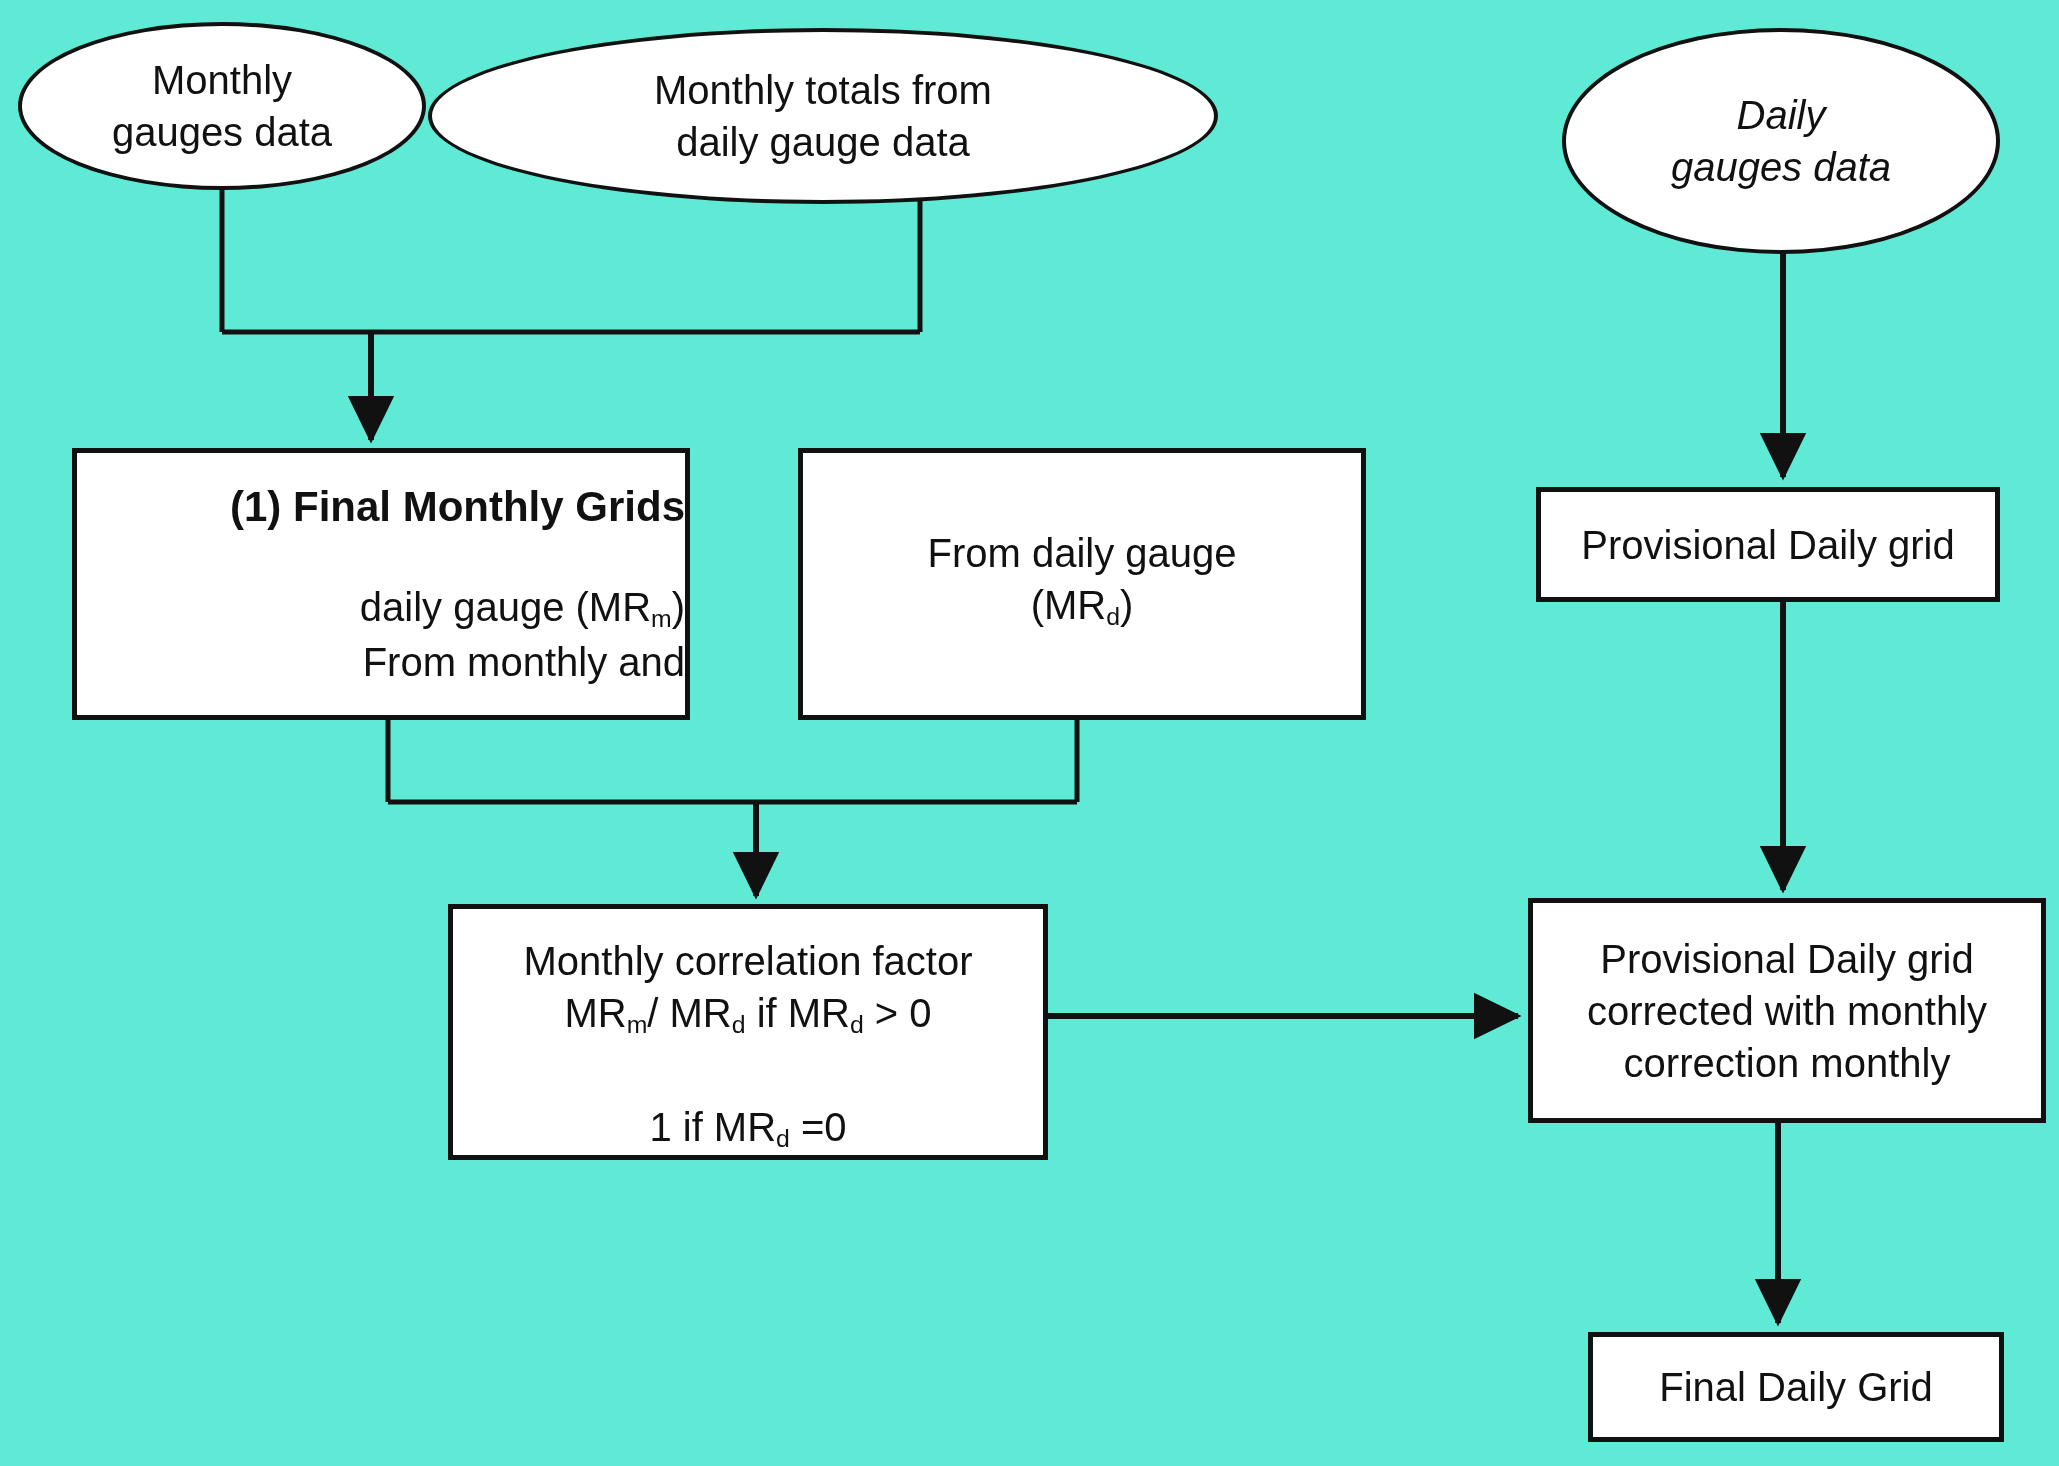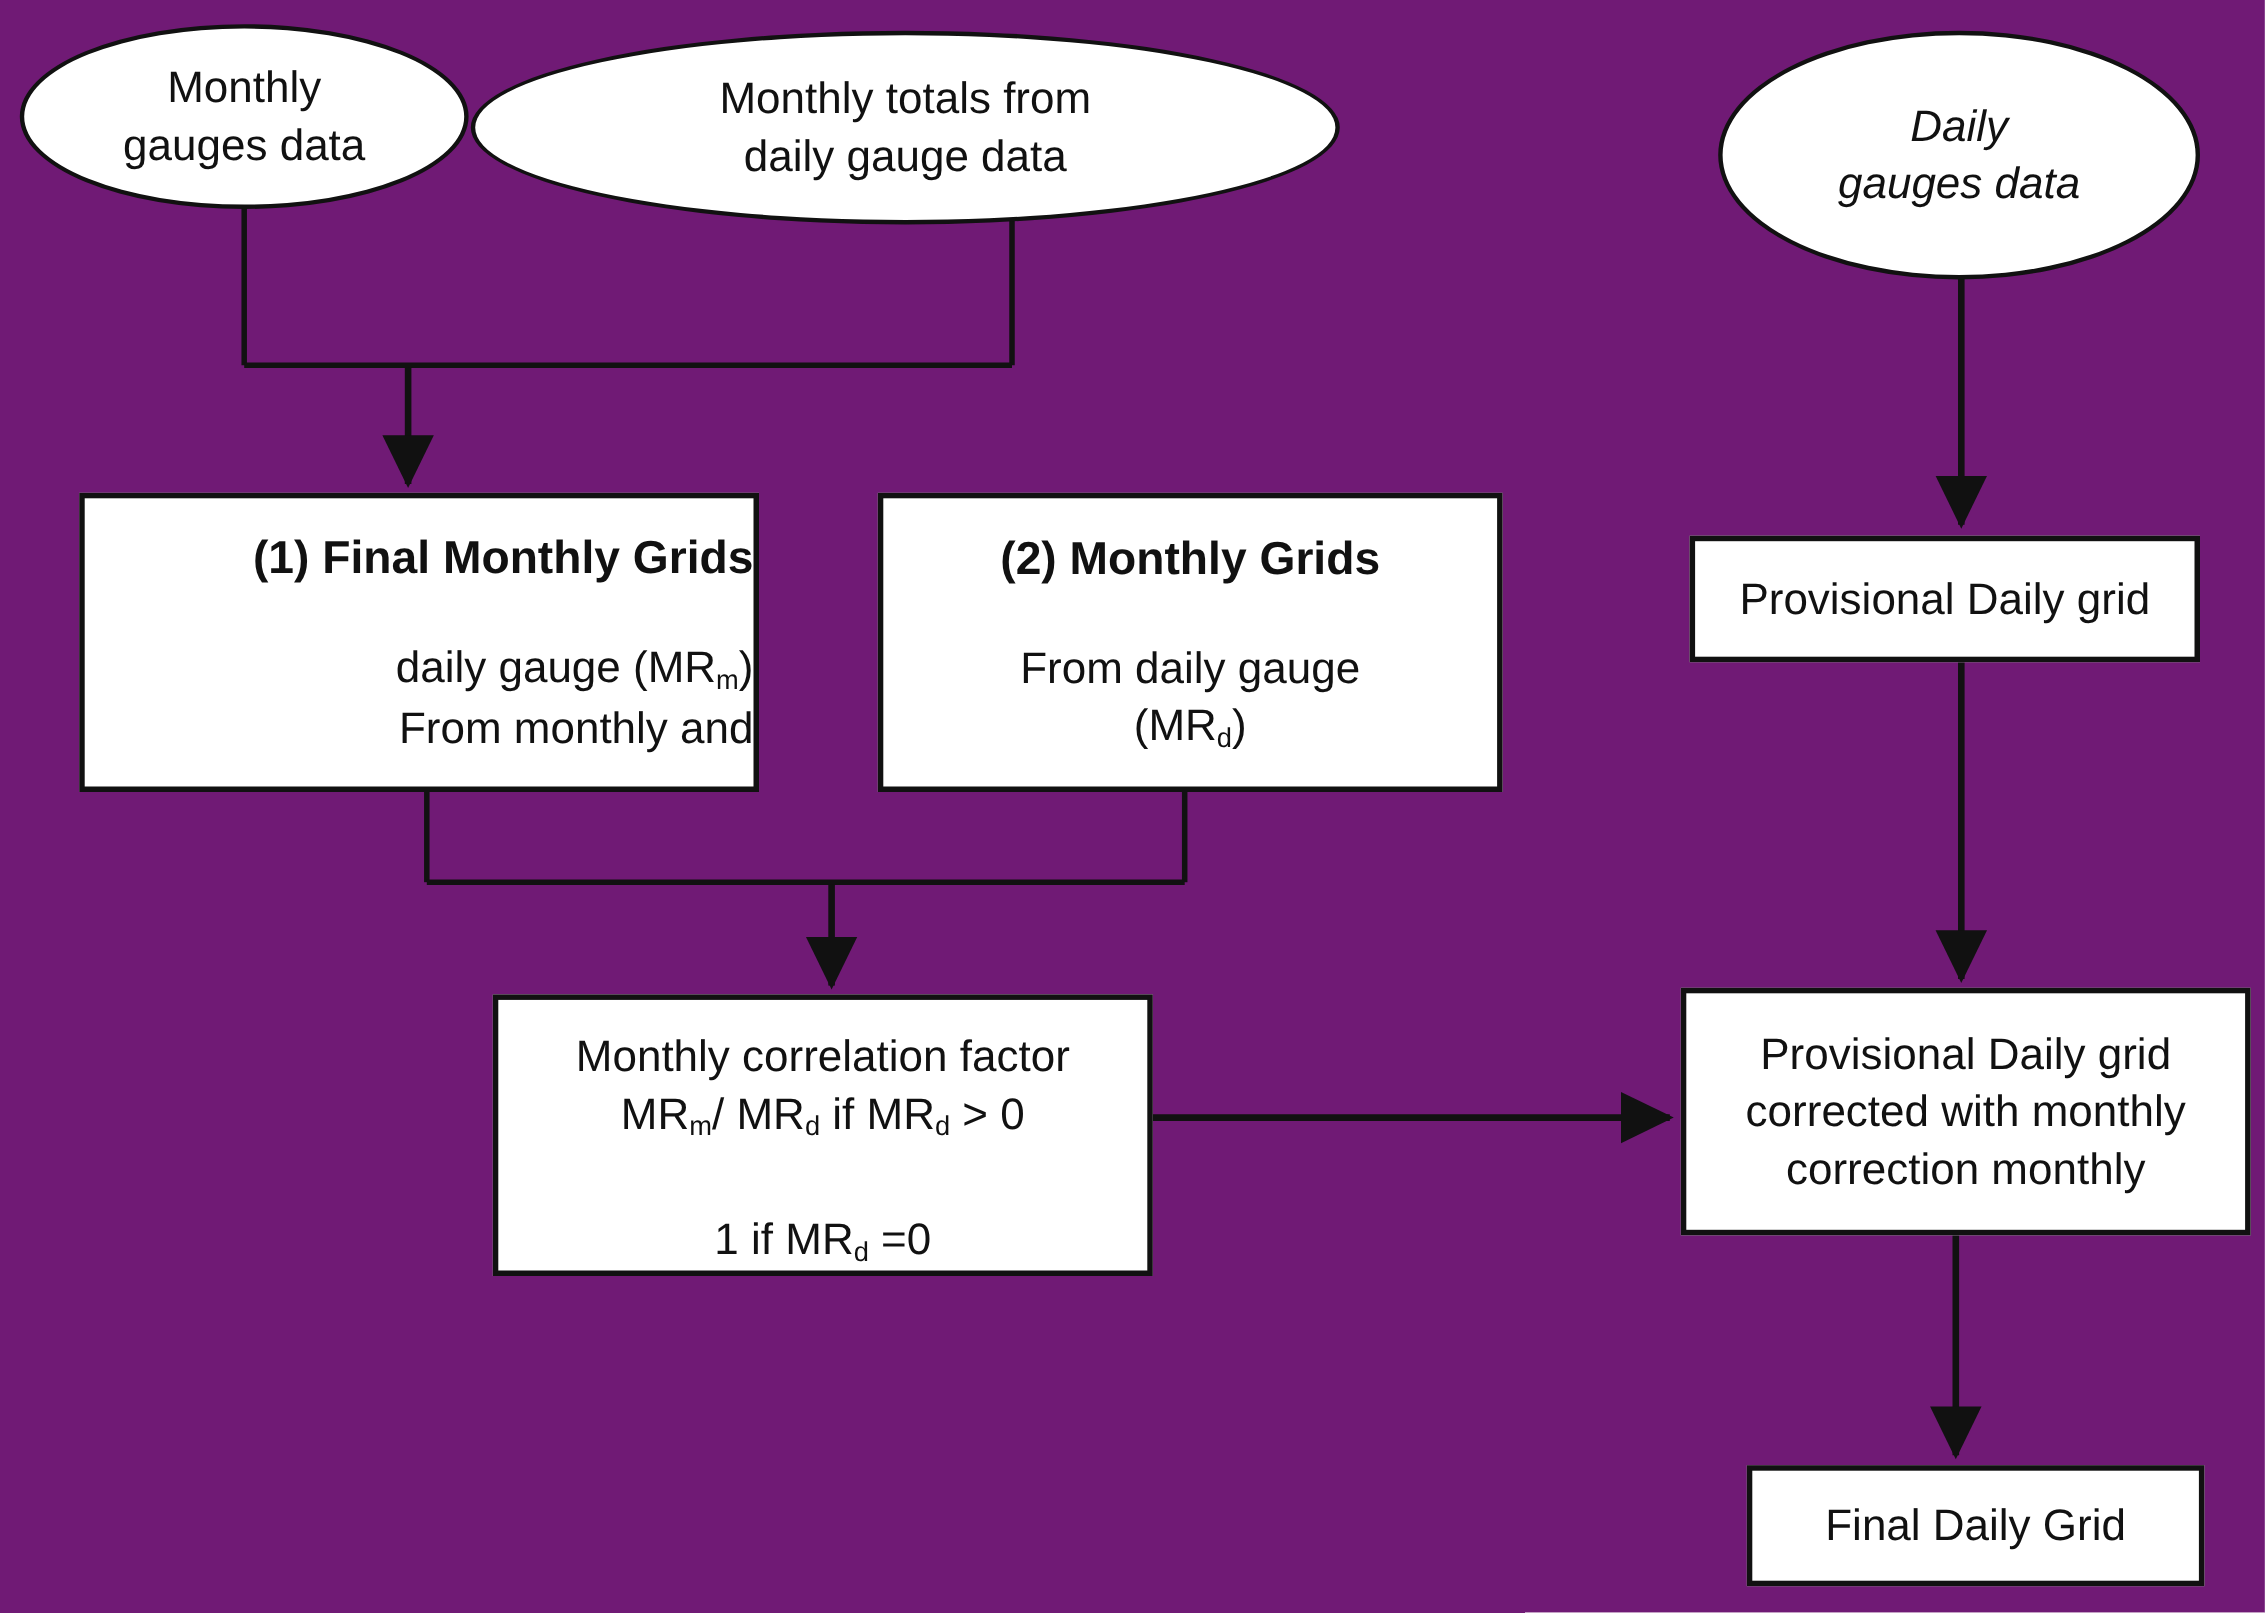--- a/index.html
+++ b/index.html
@@ -7,21 +7,21 @@
     padding: 0;
     background: #ffffff;
   }
   body {
     font-family: "Liberation Sans", sans-serif;
   }
   #canvas {
     position: relative;
     width: 2059px;
     height: 1466px;
-    background: #701a75;
+    background: #5eead4;
     overflow: hidden;
   }
   #edges {
     position: absolute;
     left: 0;
     top: 0;
     width: 2059px;
     height: 1466px;
     pointer-events: none;
   }
@@ -121,21 +121,20 @@
   </div>
 
   <div class="node rect" style="left:72px; top:448px; width:618px; height:272px;align-items:flex-end;">
     <div class="line t-bold">(1) Final Monthly Grids</div>
     <div class="gap-lg"></div>
     <div class="line t-reg"><span>daily gauge (MR</span><sub>m</sub><span>)</span></div>
     <div class="line t-reg">From monthly and</div>
   </div>
 
   <div class="node rect" style="left:798px; top:448px; width:568px; height:272px; justify-content:flex-start; padding-top:28px;">
-    <div class="line t-bold">(2) Monthly Grids</div>
     <div class="gap-lg"></div>
     <div class="line t-reg">From daily gauge</div>
     <div class="line t-reg"><span>(MR</span><sub>d</sub><span>)</span></div>
   </div>
 
   <div class="node rect" style="left:448px; top:904px; width:600px; height:256px; justify-content:flex-start; padding-top:26px;">
     <div class="line t-reg">Monthly correlation factor</div>
     <div class="line t-reg"><span>MR</span><sub>m</sub><span>/ MR</span><sub>d</sub><span> if MR</span><sub>d</sub><span> &gt; 0</span></div>
     <div class="gap-md"></div>
     <div class="gap-md"></div>

